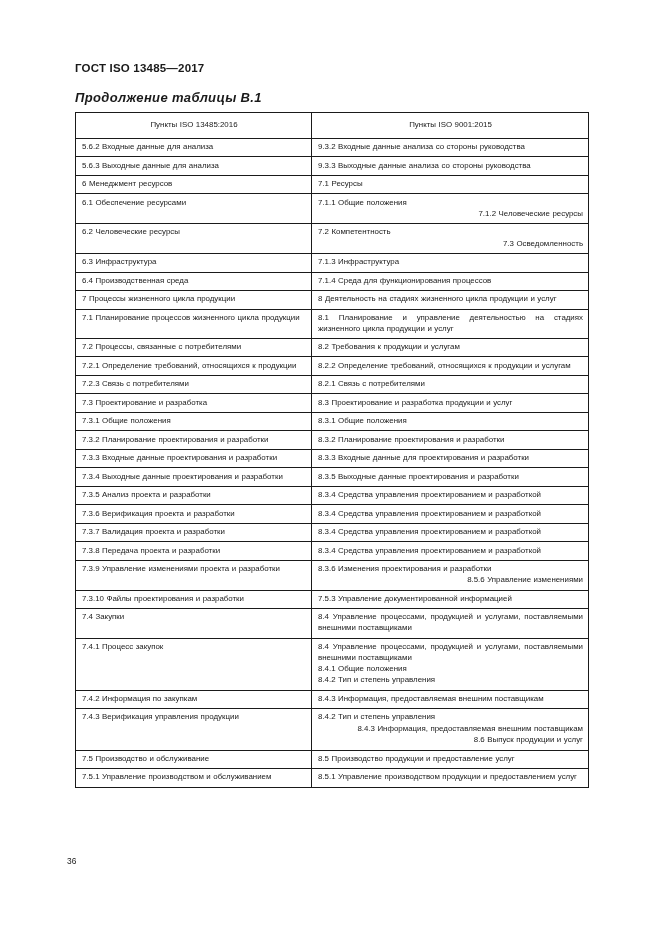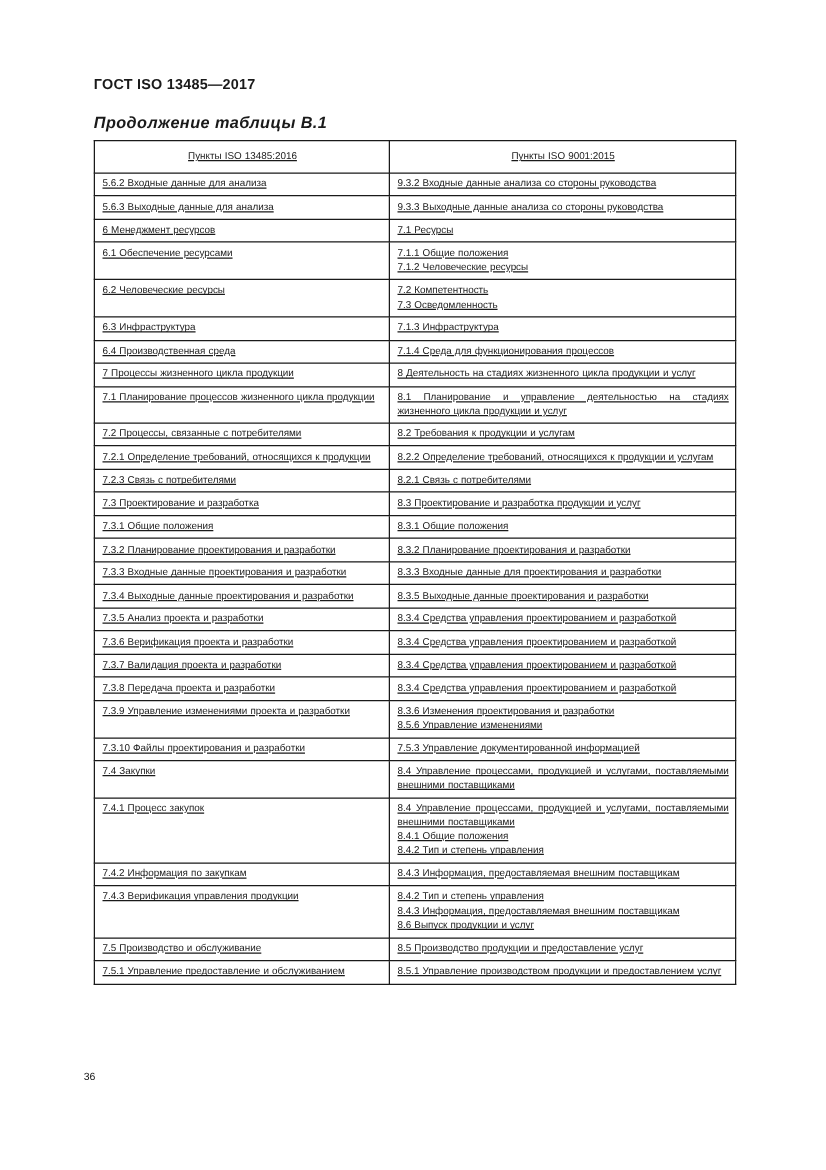--- a/index.html
+++ b/index.html
@@ -42,21 +42,20 @@
     letter-spacing: 0.35px;
     white-space: nowrap;
   }
   table.b1 {
     position: absolute;
     left: 75px;
     top: 112px;
     width: 513px;
     border-collapse: collapse;
     table-layout: fixed;
-    text-decoration: underline;
   }
   table.b1 col.c1 { width: 236px; }
   table.b1 col.c2 { width: 277px; }
   table.b1 th, table.b1 td {
     border: 1px solid #1a1a1a;
     vertical-align: top;
     font-size: 7.9px;
     line-height: 1.38;
     padding: 3.2px 5px 3.4px 6px;
     text-align: left;
@@ -71,20 +70,21 @@
   }
   table.b1 td.just {
     text-align: justify;
     text-align-last: left;
   }
   table.b1 td p {
     margin: 0;
   }
   table.b1 td p + p {
     margin-top: 0.5px;
+    text-align: right;
   }
   .page-number {
     position: absolute;
     left: 67px;
     top: 856px;
     font-size: 8.4px;
   }
 </style>
 </head>
 <body>
@@ -333,21 +333,21 @@
         <tr>
           <td>
             <p>7.5  Производство и обслуживание</p>
           </td>
           <td>
             <p>8.5  Производство продукции и предоставление услуг</p>
           </td>
         </tr>
         <tr>
           <td class="just">
-            <p>7.5.1  Управление предоставление и обслуживанием</p>
+            <p>7.5.1  Управление производством и обслуживанием</p>
           </td>
           <td class="just">
             <p>8.5.1  Управление производством продукции и предоставлением услуг</p>
           </td>
         </tr>
       </tbody>
   </table>
 
   <div class="page-number">36</div>
 

